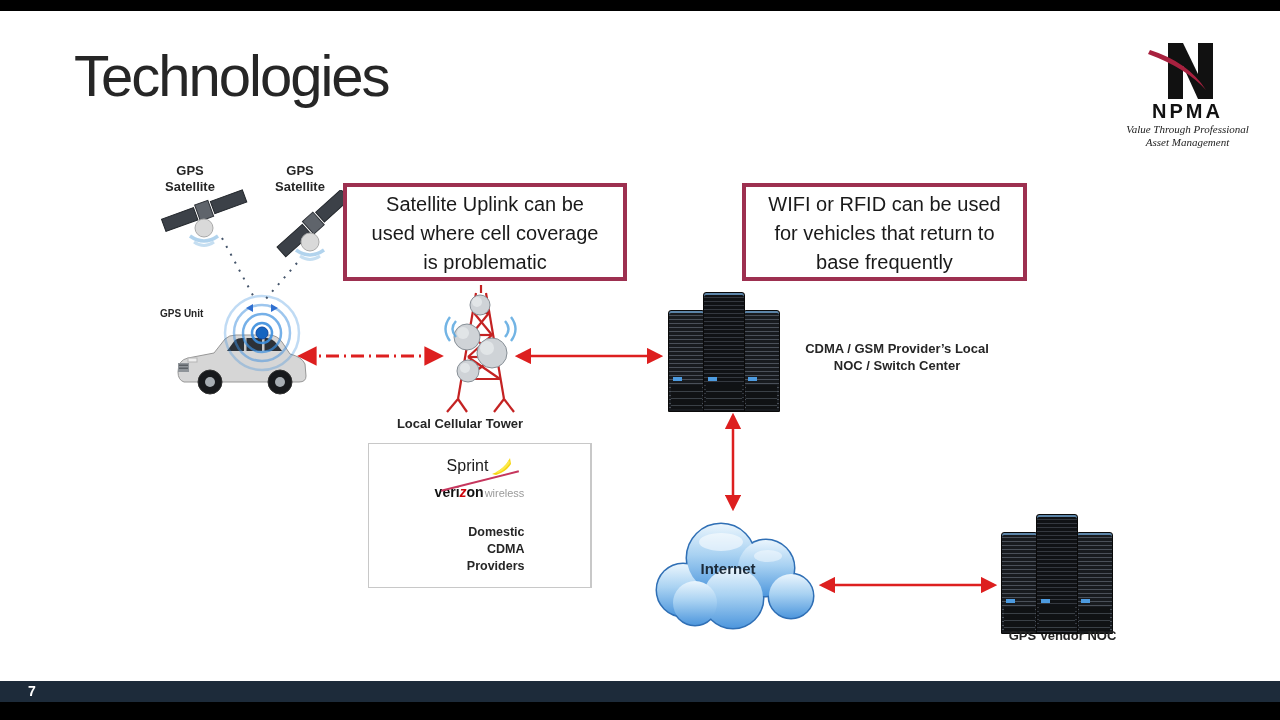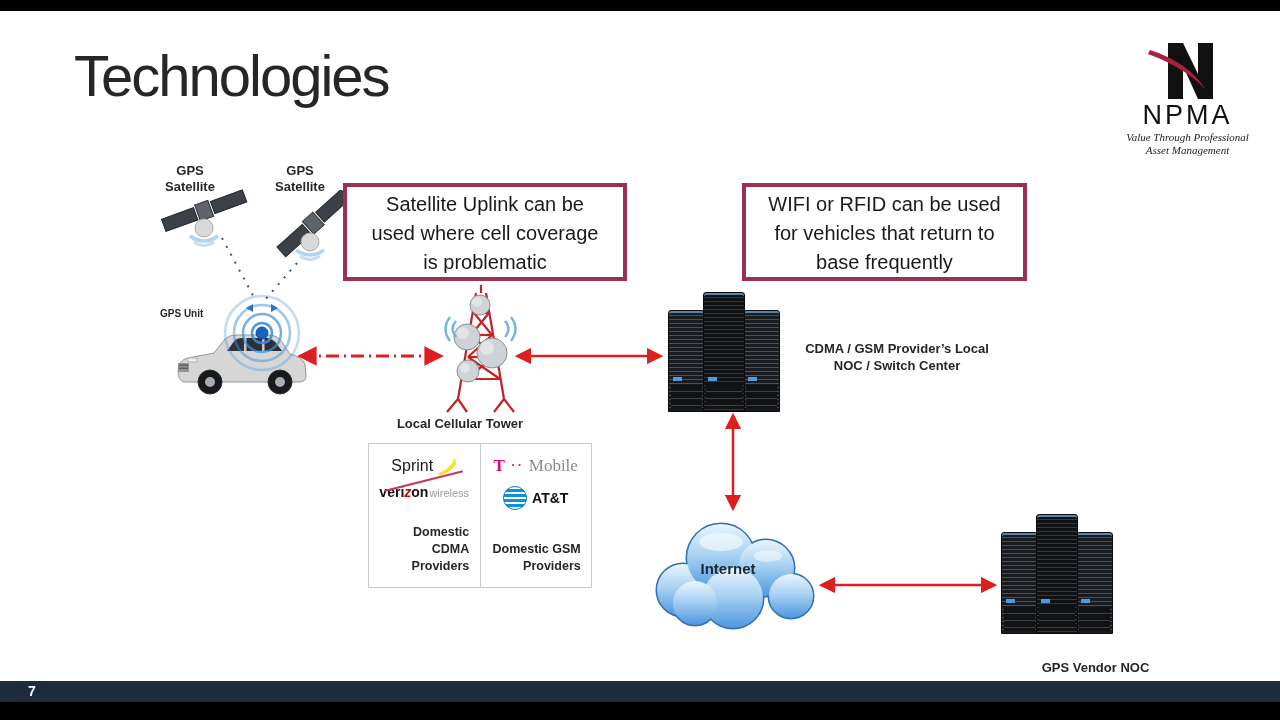--- a/index.html
+++ b/index.html
@@ -10,21 +10,21 @@
   .bar-top{left:0;top:0;width:1280px;height:11px;background:#000;}
   .bar-footer{left:0;top:681px;width:1280px;height:21px;background:#1d2b3a;}
   .bar-bottom{left:0;top:702px;width:1280px;height:18px;background:#000;}
   .page-num{left:28px;top:681px;height:21px;line-height:21px;color:#fff;font-weight:bold;font-size:14px;}
 
   
   .title{left:74px;top:42px;font-size:58px;font-weight:300;letter-spacing:-2px;color:#262626;}
 
   
   .logo{left:1120px;top:40px;width:135px;text-align:center;}
-  .logo-name{font-size:27px;font-weight:normal;letter-spacing:3px;color:#111;margin-top:-2px;}
+  .logo-name{font-size:20px;font-weight:bold;letter-spacing:3px;color:#111;margin-top:-2px;}
   .logo-tag{font-family:"Liberation Serif",serif;font-style:italic;font-size:11px;color:#222;line-height:13px;}
 
   
   .dlabel{font-weight:bold;color:#262626;font-size:13px;}
   .center{text-align:center;}
 
   
   .callout{background:#fff;border:4px solid #9d3050;color:#1a1a1a;font-size:20px;line-height:29px;text-align:center;padding:3px 20px;box-sizing:border-box;}
   .callout1{left:343px;top:183px;width:284px;height:98px;}
   .callout2{left:742px;top:183px;width:285px;height:98px;}
@@ -54,21 +54,21 @@
   .rack{border:1px solid #0a0a0a;border-radius:3px 3px 0 0;position:relative;
      background:repeating-linear-gradient(to bottom,#4a5059 0 1px,#181b1f 1px 4px);
      box-shadow:inset 0 2px 0 #5b84a8;}
   .rack.side{width:35px;height:100px;}
   .rack.mid{width:40px;height:118px;margin:0 -2px;z-index:2;
      background:repeating-linear-gradient(to bottom,#34383f 0 1px,#101215 1px 4px);}
   .rack::before{content:"";position:absolute;left:2px;right:2px;bottom:2px;height:24px;
      background:repeating-linear-gradient(to bottom,#101214 0 6px,#3a4046 6px 7px);}
   .rack::after{content:"";position:absolute;left:4px;bottom:30px;width:9px;height:4px;background:#4d9be0;}
   .noc-label{left:791px;top:340px;width:212px;line-height:17px;}
-  .vendor-label{left:1028px;top:628px;width:135px;margin-top:32px;}
+  .vendor-label{left:995px;top:628px;width:135px;}
 
   svg{display:block;}
 </style>
 </head>
 <body>
 
 <div class="abs bar-top"></div>
 <div class="abs bar-footer"></div>
 <div class="abs bar-bottom"></div>
 <div class="abs page-num">7</div>
@@ -188,30 +188,20 @@
         <path d="M2,18 Q14,14 20,2 L21,8 Q16,16 6,19 Z" fill="#f6d511"></path>
         <path d="M6,16 Q14,12 19,4 L20,7 Q15,14 8,17 Z" fill="#fbe94a"></path>
       </svg>
     </div>
     <div class="sprint-redline"></div>
     <div class="verizon">
       <span>veri</span><span class="vz-z">z</span><span>on</span><span class="vz-w">wireless</span>
     </div>
     <div class="prov-label">Domestic CDMA Providers</div>
   </div>
-  <div class="prov-col">
-    <div class="tmobile">
-      <span class="tm-t">T</span><span class="tm-dots"> ·· </span><span class="tm-m">Mobile</span>
-    </div>
-    <div class="att">
-      <span class="att-globe"></span>
-      <span class="att-text">AT&amp;T</span>
-    </div>
-    <div class="prov-label">Domestic GSM Providers</div>
-  </div>
 </div>
 
 <div class="abs rackgroup" style="left:668px;top:292px;">
   <div class="rack side"></div>
   <div class="rack mid"></div>
   <div class="rack side"></div>
 </div>
 <div class="abs dlabel center noc-label">CDMA / GSM Provider’s Local NOC / Switch Center</div>
 
 <svg class="abs" style="left:633px;top:508px;" width="190" height="125" viewBox="0 0 190 125">

